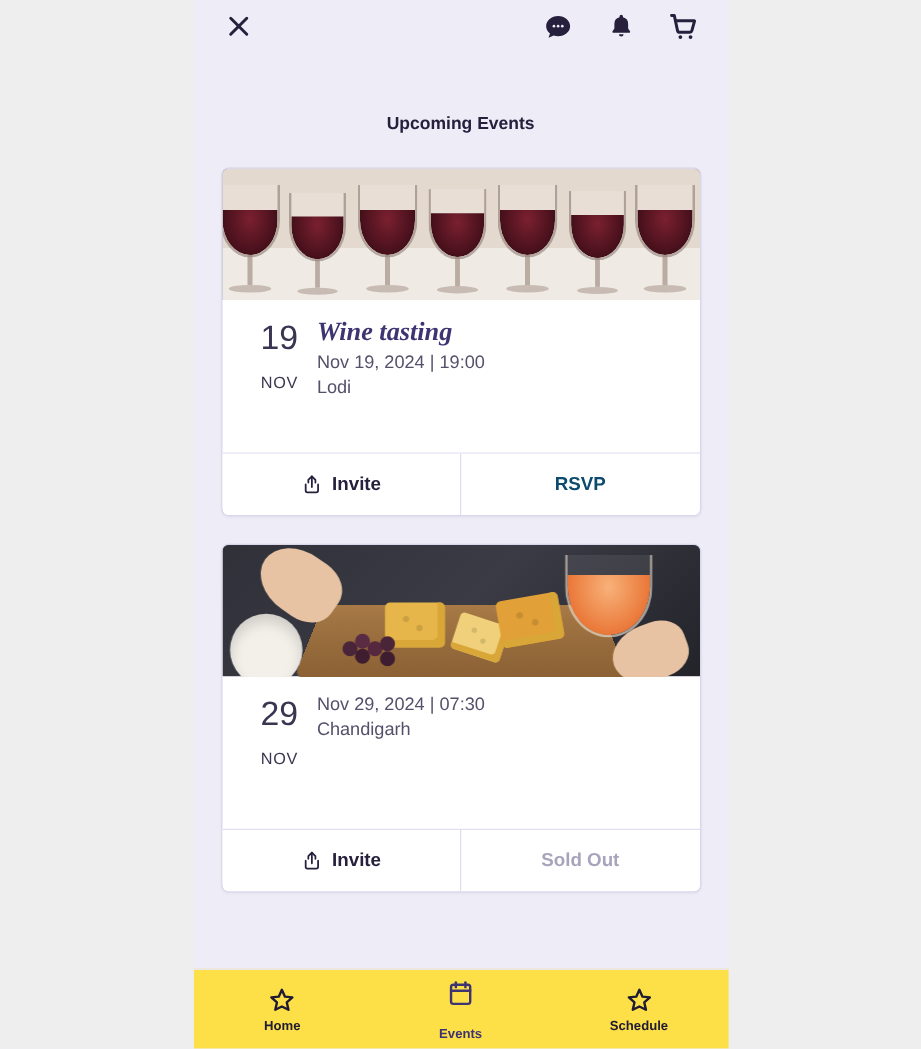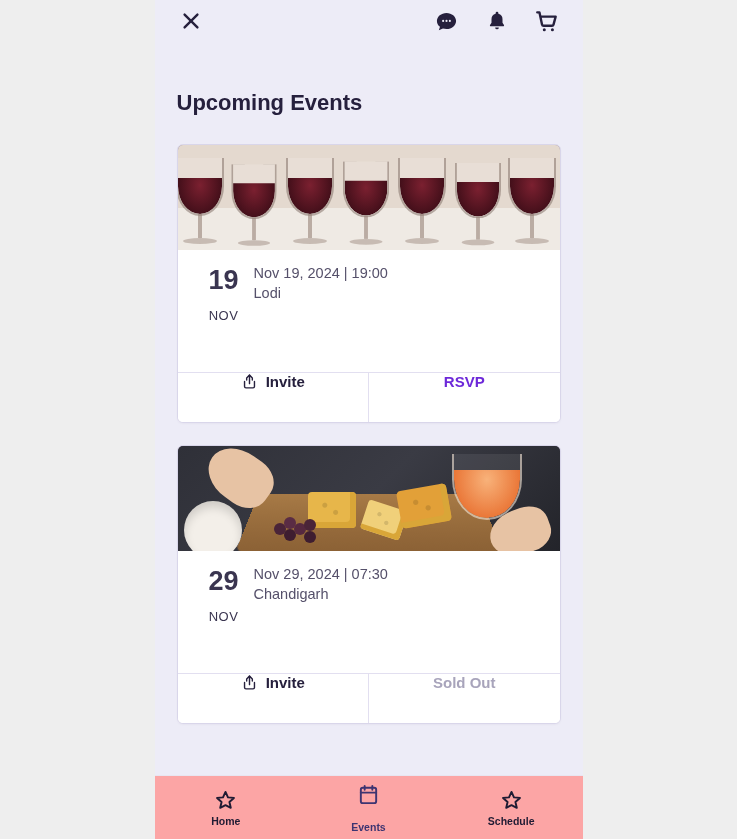--- a/index.html
+++ b/index.html
@@ -41,24 +41,25 @@
     color: #26203d;
   }
   .topbar .icon-btn + .icon-btn { margin-left: 6px; }
 
   .content {
     flex: 1;
     overflow-y: auto;
     padding: 0 22px 18px 22px;
   }
   .section-title {
-    font-size: 22px;
+    font-size: 14px;
     font-weight: 700;
     margin: 48px 0 28px 0;
     color: #26203d;
+    text-align: center;
   }
 
   .card {
     background: #ffffff;
     border: 1px solid #d9d6ea;
     border-radius: 6px;
     overflow: hidden;
     margin-bottom: 22px;
     box-shadow: 0 1px 2px rgba(40,30,80,0.04);
   }
@@ -153,21 +154,21 @@
     padding: 14px 18px 22px 18px;
     min-height: 122px;
   }
   .date-col {
     width: 56px;
     text-align: center;
     color: #3a3550;
   }
   .date-day {
     font-size: 27px;
-    font-weight: 700;
+    font-weight: 400;
     line-height: 1.1;
     margin-top: 2px;
   }
   .date-mon {
     font-size: 13px;
     font-weight: 400;
     letter-spacing: .5px;
     margin-top: 12px;
   }
   .info-col {
@@ -190,38 +191,38 @@
   }
 
   .card-actions {
     display: flex;
     border-top: 1px solid #e2dff0;
     height: 50px;
   }
   .card-actions .action {
     flex: 1;
     display: flex;
-    align-items: flex-start;
+    align-items: center;
     justify-content: center;
     gap: 8px;
     font-size: 15px;
     font-weight: 600;
     cursor: pointer;
     color: #26203d;
     background: #ffffff;
   }
   .card-actions .action + .action { border-left: 1px solid #e2dff0; }
-  .card-actions .action.rsvp { color: #6d28d9; font-weight: 700; }
+  .card-actions .action.rsvp { color: #0c4a6e; font-weight: 700; }
   .card-actions .action.soldout { color: #a8a4bb; cursor: default; }
   .share-icon { width:17px; height:17px; }
 
   
   .bottom-nav {
     height: 64px;
-    background: #fca5a5;
+    background: #fde047;
     border-top: 1px solid #e8e6f1;
     display: flex;
   }
   .nav-item {
     flex: 1;
     display: flex;
     flex-direction: column;
     align-items: center;
     justify-content: center;
     gap: 3px;
@@ -325,20 +326,21 @@
             <div class="stem"></div>
             <div class="foot"></div>
           </div>
       </div>
       <div class="card-body">
         <div class="date-col">
           <div class="date-day">19</div>
           <div class="date-mon">NOV</div>
         </div>
         <div class="info-col">
+          <div class="event-title">Wine tasting</div>
           <div class="event-meta">Nov 19, 2024 | 19:00</div>
           <div class="event-meta">Lodi</div>
         </div>
       </div>
       <div class="card-actions">
         <div class="action">
           <svg class="share-icon" viewBox="0 0 24 24" fill="none" stroke="#26203d" stroke-width="2" stroke-linecap="round" stroke-linejoin="round">
             <path d="M8 10V7a0 0 0 0 1 0 0h0l4-4 4 4h0v3"></path>
             <path d="M12 3v12"></path>
             <path d="M5 12v7a2 2 0 0 0 2 2h10a2 2 0 0 0 2-2v-7"></path>

